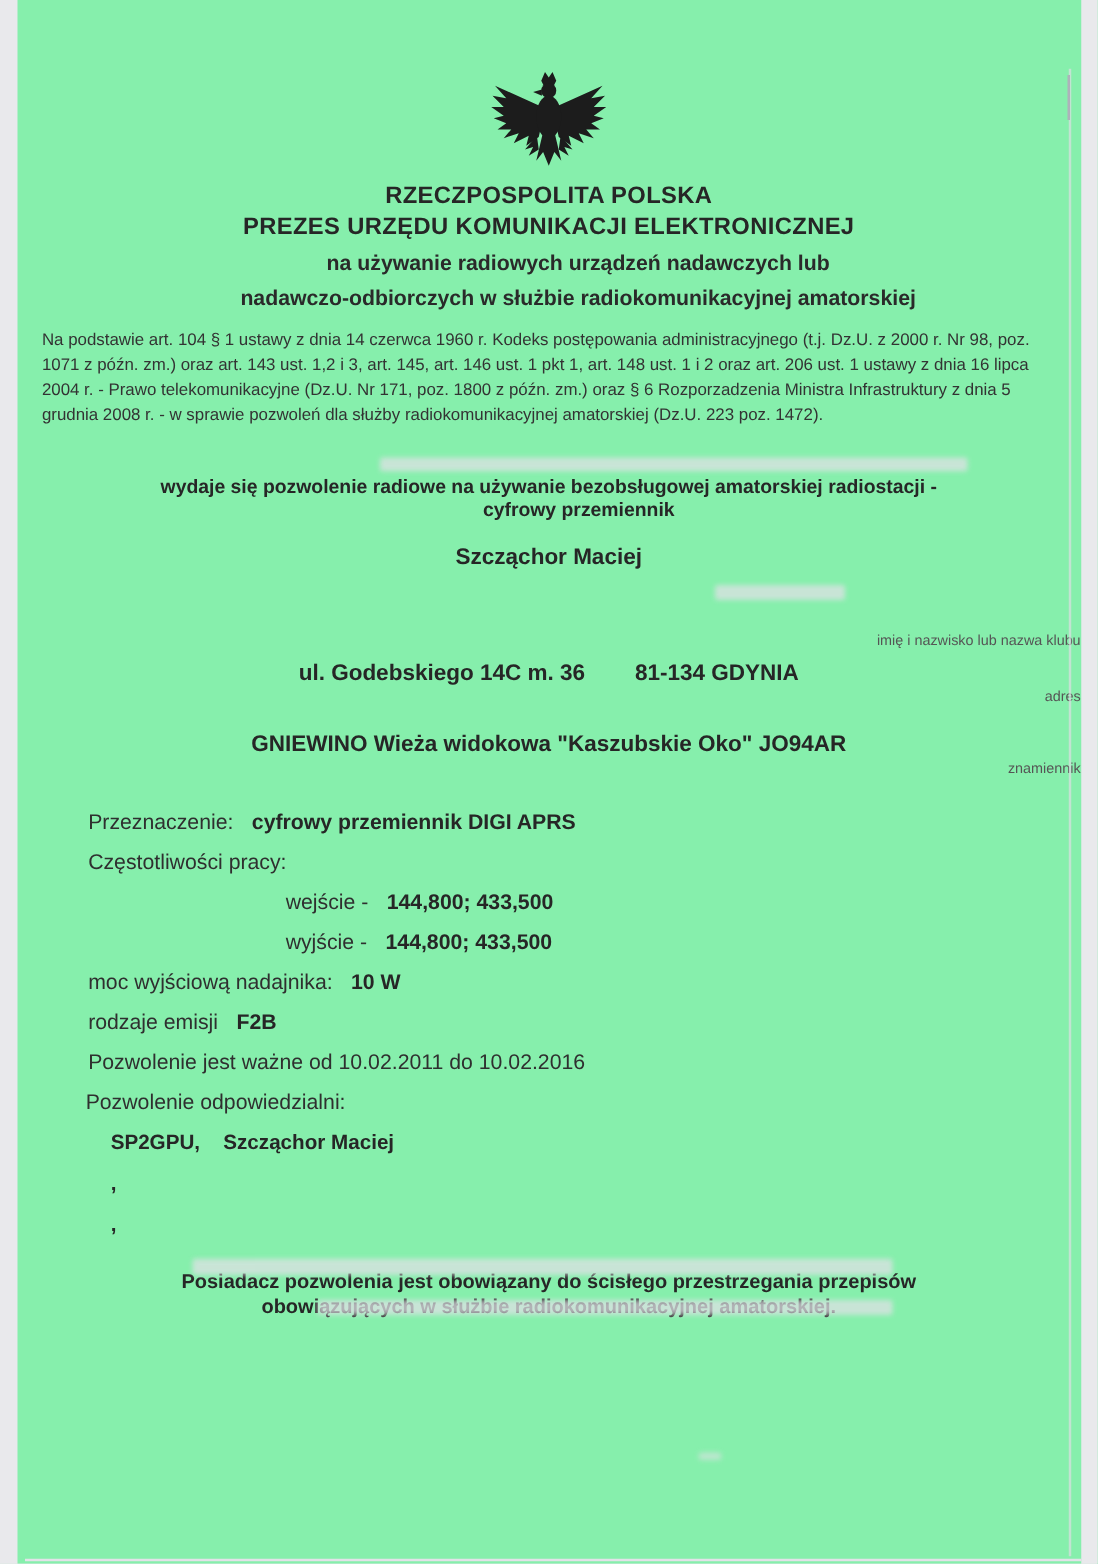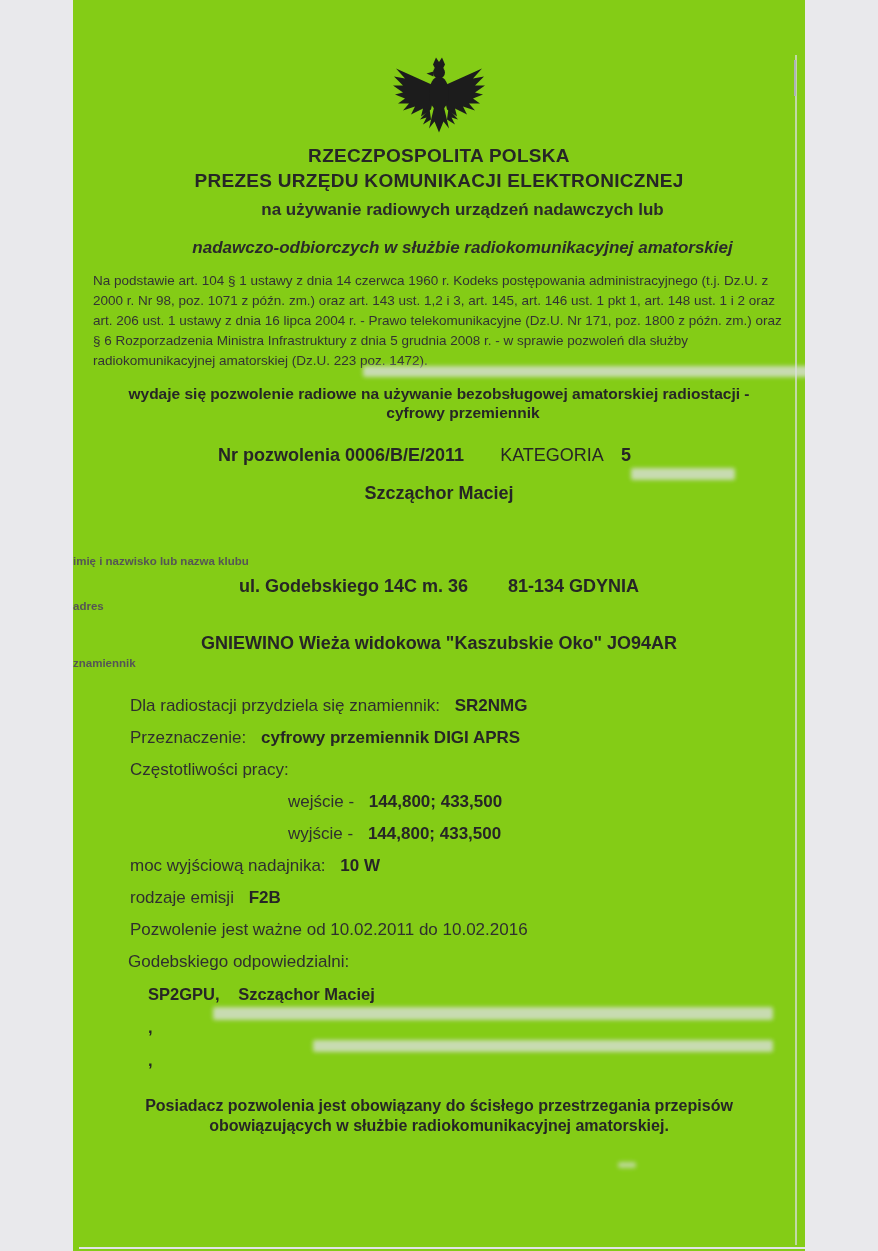--- a/index.html
+++ b/index.html
@@ -1,46 +1,46 @@
 <!DOCTYPE html>
 <html><head>
 <meta charset="utf-8">
 <style>
   html,body { margin:0; padding:0; background:#e9e9ec; }
   .page {
     position:relative;
-    width:732px; height:1251px;
+    width:851px; height:1251px;
     margin:0 auto;
-    background:#84cc16;
+    background:#86efac;
     font-family:"Liberation Sans", sans-serif;
     color:#2b2b2b;
     overflow:hidden;
   }
   .bold { font-weight:bold; }
 
   .emblem-wrap { padding-top:56px; text-align:center; }
   .emblem-wrap svg { display:inline-block; }
 
   .hdr-line { font-size:19px; font-weight:bold; text-align:center; letter-spacing:0.3px; margin-top:3px; color:#262626; }
   .doc-title { font-size:28px; font-weight:bold; text-align:center; margin-top:9px; letter-spacing:0.5px; color:#222; }
   .doc-sub { font-size:17px; font-weight:bold; text-align:center; margin-top:8px; color:#2a2a2a;padding-left:47px; }
-  .doc-sub + .doc-sub { margin-top:18px;font-style:italic; }
+  .doc-sub + .doc-sub { margin-top:8px; }
 
   .legal { font-size:13.5px; line-height:20px; margin:13px 20px 0 20px; color:#333; }
 
-  .grant { font-size:15.5px; font-weight:bold; text-align:center; margin-top:14px; color:#262626; }
+  .grant { font-size:15.5px; font-weight:bold; text-align:center; margin-top:39px; color:#262626; }
   .grant + .grant { margin-top:1px;padding-left:48px; }
 
   .permit-line { margin:23px 0 0 145px; font-size:18px; color:#262626; }
   .permit-line .gap-lg { display:inline-block; width:26px; }
   .permit-line .gap-sm { display:inline-block; width:8px; }
 
   .holder-name { font-size:18px; font-weight:bold; text-align:center; margin-top:17px; color:#262626; }
 
-  .caption { font-size:11.5px; color:#555; text-align:left;font-weight:bold; }
+  .caption { font-size:11.5px; color:#555; text-align:right; }
   .cap-name { margin-top:51px; }
   .cap-addr { margin-top:3px; }
   .cap-loc  { margin-top:3px; }
 
   .address-line { font-size:18px; font-weight:bold; text-align:center; margin-top:9px; color:#262626; }
   .address-line .gap { display:inline-block; width:30px; }
 
   .location-line { font-size:18px; font-weight:bold; text-align:center; margin-top:21px; color:#262626; }
 
   .details { margin:27px 0 0 57px; font-size:17px; color:#2f2f2f; }
@@ -99,47 +99,35 @@
   <div class="hdr-line">RZECZPOSPOLITA POLSKA</div>
   <div class="hdr-line">PREZES URZĘDU KOMUNIKACJI ELEKTRONICZNEJ</div>
   <div class="doc-sub">na używanie radiowych urządzeń nadawczych lub</div>
   <div class="doc-sub">nadawczo-odbiorczych w służbie radiokomunikacyjnej amatorskiej</div>
 
   <div class="legal">Na podstawie art. 104 § 1 ustawy z dnia 14 czerwca 1960 r. Kodeks postępowania administracyjnego (t.j. Dz.U. z 2000 r. Nr 98, poz. 1071 z późn. zm.) oraz art. 143 ust. 1,2 i 3, art. 145, art. 146 ust. 1 pkt 1, art. 148 ust. 1 i 2 oraz art. 206 ust. 1 ustawy z dnia 16 lipca 2004 r. - Prawo telekomunikacyjne (Dz.U. Nr 171, poz. 1800 z późn. zm.) oraz § 6 Rozporzadzenia Ministra Infrastruktury z dnia 5 grudnia 2008 r. - w sprawie pozwoleń dla służby radiokomunikacyjnej amatorskiej (Dz.U. 223 poz. 1472).</div>
 
   <div class="grant">wydaje się pozwolenie radiowe na używanie bezobsługowej amatorskiej radiostacji -</div>
   <div class="grant">cyfrowy przemiennik</div>
 
-  <div class="permit-line">
-    <span class="bold">Nr pozwolenia</span>
-    <span class="bold">0006/B/E/2011</span>
-    <span class="gap-lg"></span>
-    <span>KATEGORIA</span>
-    <span class="gap-sm"></span>
-    <span class="bold">5</span>
-  </div>
 
   <div class="holder-name">Szcząchor Maciej</div>
   <div class="caption cap-name">imię i nazwisko lub nazwa klubu</div>
 
   <div class="address-line">
     <span>ul. Godebskiego 14C m. 36</span>
     <span class="gap"></span>
     <span>81-134 GDYNIA</span>
   </div>
   <div class="caption cap-addr">adres</div>
 
   <div class="location-line">GNIEWINO Wieża widokowa "Kaszubskie Oko" JO94AR</div>
   <div class="caption cap-loc">znamiennik</div>
 
   <div class="details">
-    <div class="row">
-      <span>Dla radiostacji przydziela się znamiennik:</span>
-      <span class="val">SR2NMG</span>
-    </div>
     <div class="row">
       <span>Przeznaczenie:</span>
       <span class="val">cyfrowy przemiennik DIGI APRS</span>
     </div>
     <div class="row">
       <span>Częstotliwości pracy:</span>
     </div>
     <div class="row freq-row">
       <span>wejście -</span>
       <span class="val">144,800; 433,500</span>
@@ -152,21 +140,21 @@
       <span>moc wyjściową nadajnika:</span>
       <span class="val">10 W</span>
     </div>
     <div class="row">
       <span>rodzaje emisji</span>
       <span class="val">F2B</span>
     </div>
     <div class="row">Pozwolenie jest ważne od 10.02.2011 do 10.02.2016</div>
   </div>
 
-  <div class="operators-label">Godebskiego odpowiedzialni:</div>
+  <div class="operators-label">Pozwolenie odpowiedzialni:</div>
   <div class="op-row">
     <span>SP2GPU,</span>
     <span class="op-name">Szcząchor Maciej</span>
   </div>
   <div class="op-row placeholder">
     <span>,</span>
     <span class="op-name"></span>
   </div>
   <div class="op-row placeholder">
     <span>,</span>

